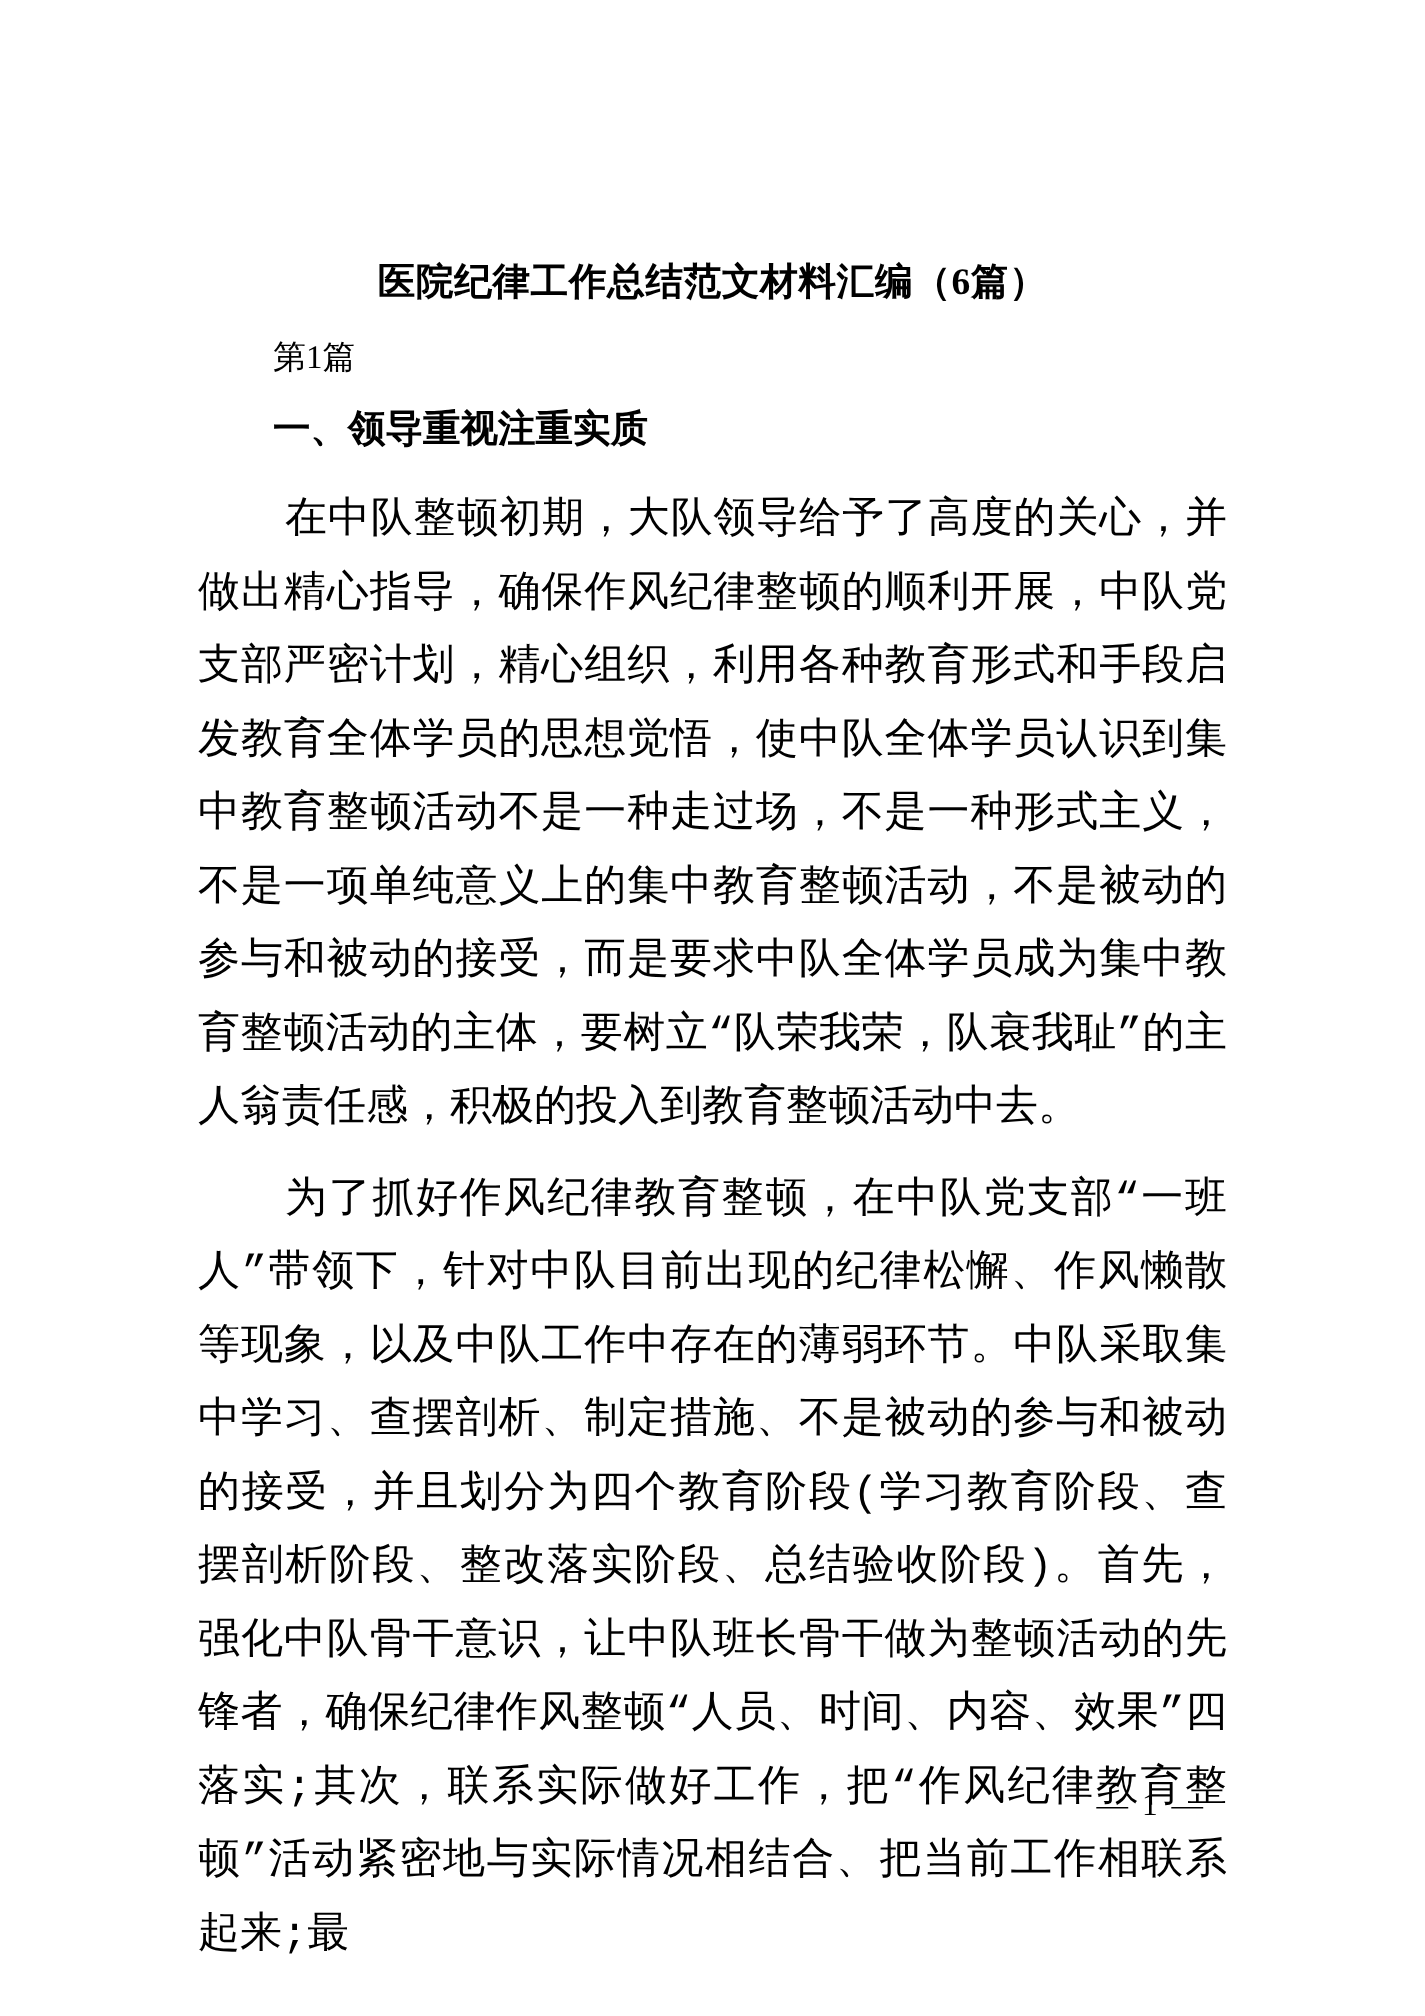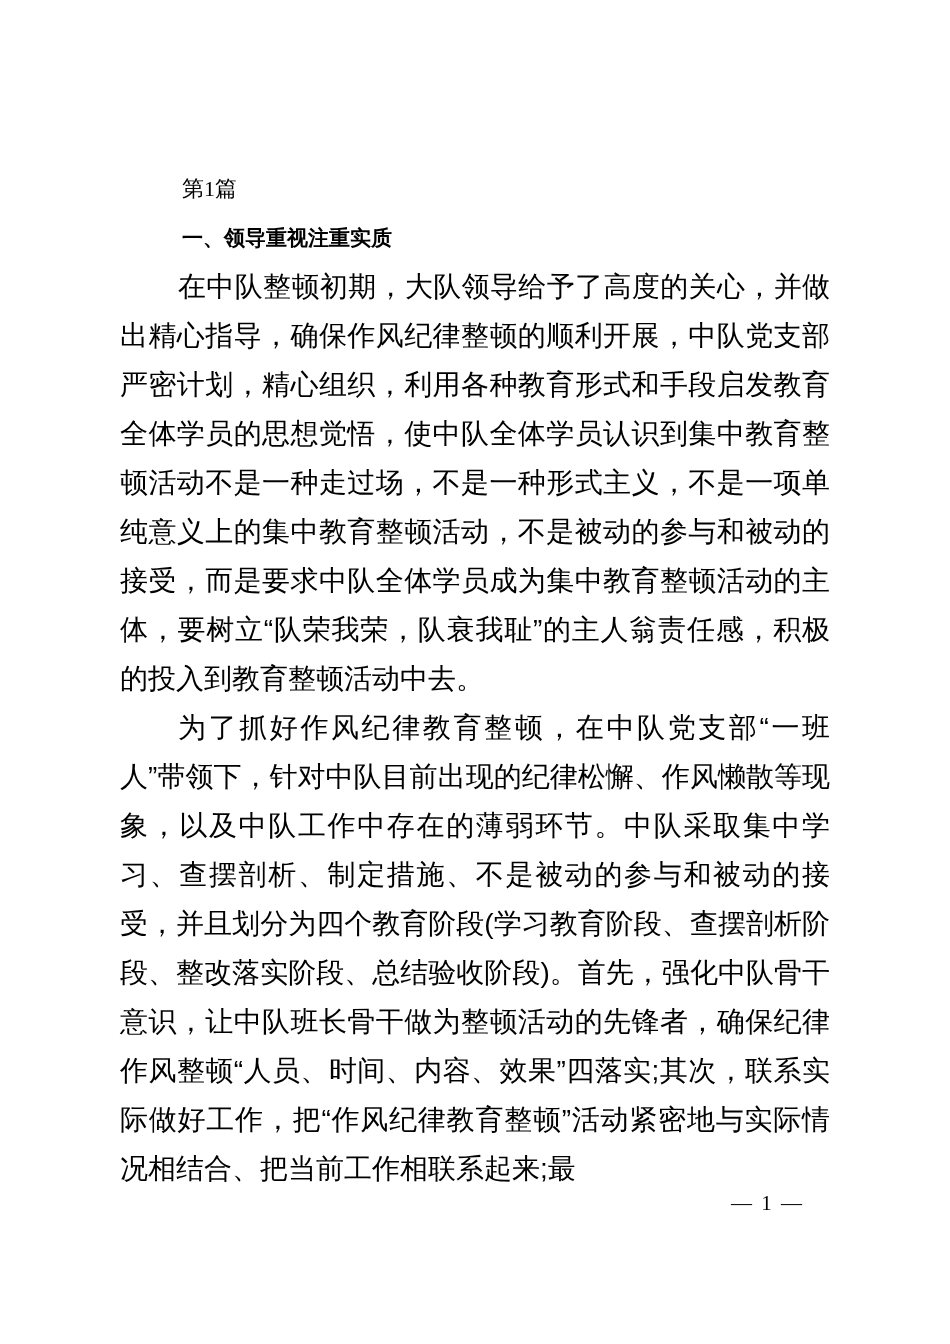--- a/index.html
+++ b/index.html
@@ -29,51 +29,52 @@
   }
   .article-label {
     margin: 0;
     font-size: 22px;
     line-height: 49px;
     text-indent: 62px;
     font-family: "Liberation Serif", "DejaVu Serif", serif;
   }
   .section-heading {
     margin: 0;
-    font-size: 21px;
+    font-size: 25px;
     line-height: 49px;
     font-weight: bold;
     text-indent: 62px;
     font-family: "Liberation Sans", "DejaVu Sans", sans-serif;
   }
   .body-para {
-    margin: 0;
+    margin: 12px;
     font-size: 28px;
     line-height: 49px;
     text-indent: 58px;
     text-align: justify;
     text-justify: inter-ideograph;
     word-break: break-all;
-    font-family: Liberation Sans, sans-serif;
+    font-family: Liberation Mono, monospace;
   }
   .page-number {
     position: absolute;
     top: 1188px;
     right: 146px;
     font-size: 21px;
     line-height: 30px;
     letter-spacing: 2px;
     font-family: "Liberation Serif", "DejaVu Serif", serif;
   }
 </style>
 </head>
 <body>
 
 <div class="page">
 
+  <h1 class="doc-title">医院纪律工作总结范文材料汇编（6篇）</h1>
 
   <p class="article-label">第1篇</p>
 
   <h2 class="section-heading">一、领导重视注重实质</h2>
 
   <p class="body-para">在中队整顿初期，大队领导给予了高度的关心，并做出精心指导，确保作风纪律整顿的顺利开展，中队党支部严密计划，精心组织，利用各种教育形式和手段启发教育全体学员的思想觉悟，使中队全体学员认识到集中教育整顿活动不是一种走过场，不是一种形式主义，不是一项单纯意义上的集中教育整顿活动，不是被动的参与和被动的接受，而是要求中队全体学员成为集中教育整顿活动的主体，要树立“队荣我荣，队衰我耻”的主人翁责任感，积极的投入到教育整顿活动中去。</p>
 
 
   <p class="body-para">为了抓好作风纪律教育整顿，在中队党支部“一班人”带领下，针对中队目前出现的纪律松懈、作风懒散等现象，以及中队工作中存在的薄弱环节。中队采取集中学习、查摆剖析、制定措施、不是被动的参与和被动的接受，并且划分为四个教育阶段(学习教育阶段、查摆剖析阶段、整改落实阶段、总结验收阶段)。首先，强化中队骨干意识，让中队班长骨干做为整顿活动的先锋者，确保纪律作风整顿“人员、时间、内容、效果”四落实;其次，联系实际做好工作，把“作风纪律教育整顿”活动紧密地与实际情况相结合、把当前工作相联系起来;最</p>
 

